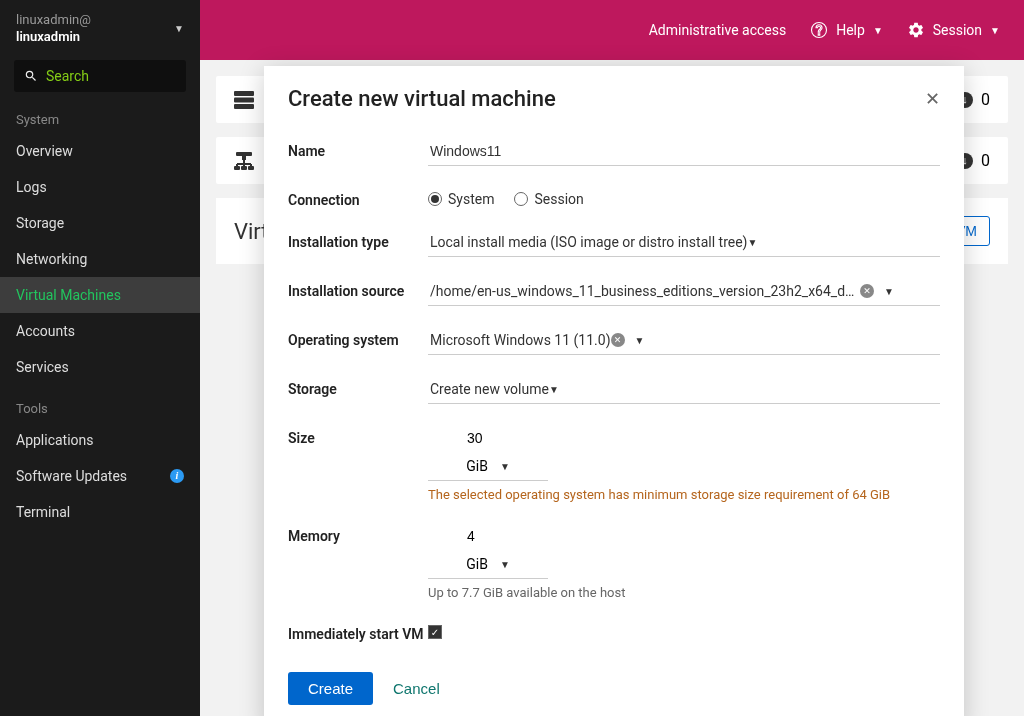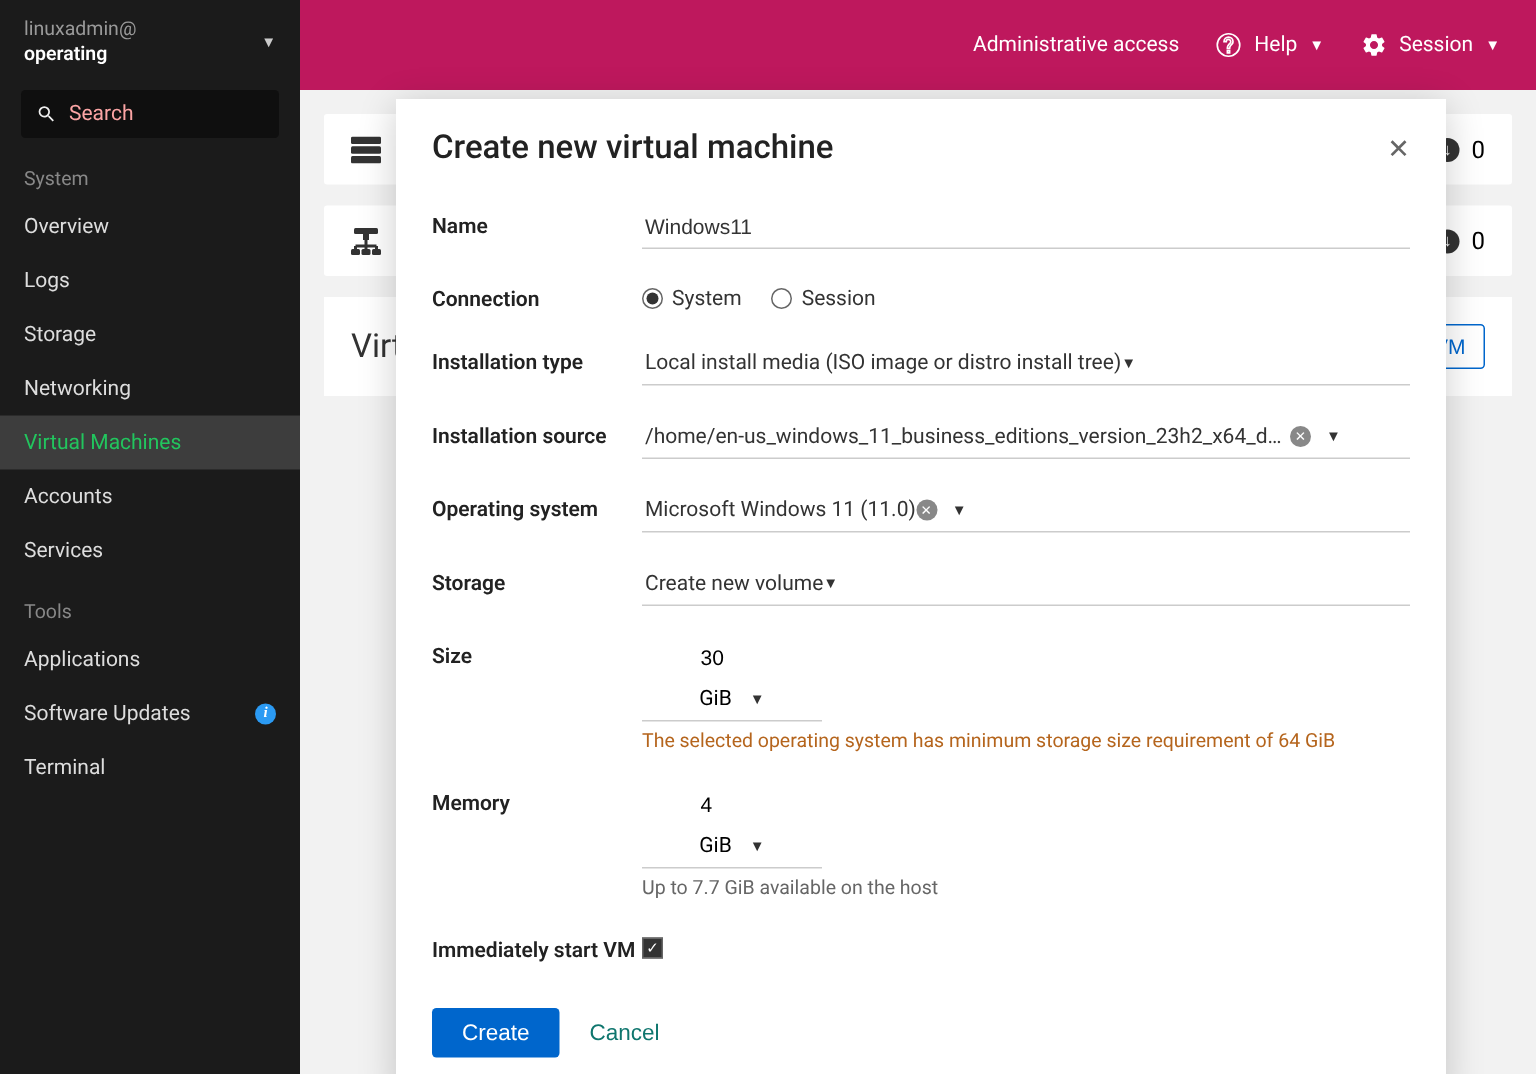--- a/index.html
+++ b/index.html
@@ -7,21 +7,21 @@
     
     
     .sidebar { position: absolute; left: 0; top: 0; width: 200px; height: 716px; background: #1b1b1b; color: #d0d0d0; }
     .sidebar-host { padding: 12px 16px 14px; display: flex; justify-content: space-between; align-items: center; cursor: pointer; }
     .sidebar-host-name { font-size: 13px; line-height: 1.3; }
     .sidebar-host-name .user { color: #999; }
     .sidebar-host-name .host { color: #fff; font-weight: 600; }
     .sidebar-caret { font-size: 10px; color: #ccc; }
     .sidebar-search { margin: 0 14px 14px; background: #0f0f0f; border-radius: 3px; padding: 8px 10px; display: flex; align-items: center; gap: 8px; cursor: pointer; }
     .sidebar-search svg { width: 14px; height: 14px; fill: #eee; }
-    .sidebar-search span { font-size: 14px; color: #fca5a5; }
+    .sidebar-search span { font-size: 14px; color: #84cc16; }
     .sidebar-section { padding: 6px 16px; font-size: 13px; color: #888; }
     .sidebar-item { padding: 10px 16px; font-size: 14px; color: #ddd; cursor: pointer; display: flex; align-items: center; justify-content: space-between; }
     .sidebar-item.active { background: #3d3d3d; color: #22c55e; }
     .sidebar-info-dot { width: 14px; height: 14px; border-radius: 50%; background: #2b9af3; display: inline-flex; align-items: center; justify-content: center; font-size: 10px; color: #fff; font-weight: bold; font-style: italic; font-family: serif; }
     
     
     .topbar { position: absolute; left: 200px; top: 0; right: 0; height: 60px; background: #be185d; display: flex; align-items: center; justify-content: flex-end; padding: 0 24px; gap: 24px; }
     .topbar-item { display: flex; align-items: center; gap: 8px; color: #fff; font-size: 14px; cursor: pointer; }
     .topbar-item svg { width: 18px; height: 18px; fill: #fff; }
     .topbar-caret { font-size: 10px; color: #fff; }
@@ -63,21 +63,21 @@
     .btn-primary { background: #0066cc; color: #fff; border: none; padding: 8px 20px; font-size: 15px; border-radius: 3px; cursor: pointer; }
     .btn-link { background: none; border: none; color: #0f766e; font-size: 15px; cursor: pointer; }
   </style>
 </head>
 <body>
 
 <div class="sidebar">
   <div class="sidebar-host">
     <div class="sidebar-host-name">
       <span class="user">linuxadmin@</span><br>
-      <span class="host">operating</span>
+      <span class="host">linuxadmin</span>
     </div>
     <span class="sidebar-caret">▼</span>
   </div>
   <div class="sidebar-search">
     <svg viewBox="0 0 24 24">
         <path d="M15.5 14h-.79l-.28-.27A6.471 6.471 0 0016 9.5 6.5 6.5 0 109.5 16c1.61 0 3.09-.59 4.23-1.57l.27.28v.79l5 4.99L20.49 19l-4.99-5zm-6 0C7.01 14 5 11.99 5 9.5S7.01 5 9.5 5 14 7.01 14 9.5 11.99 14 9.5 14z"></path>
       </svg>
     <span>Search</span>
   </div>
   <div class="sidebar-section">System</div>

